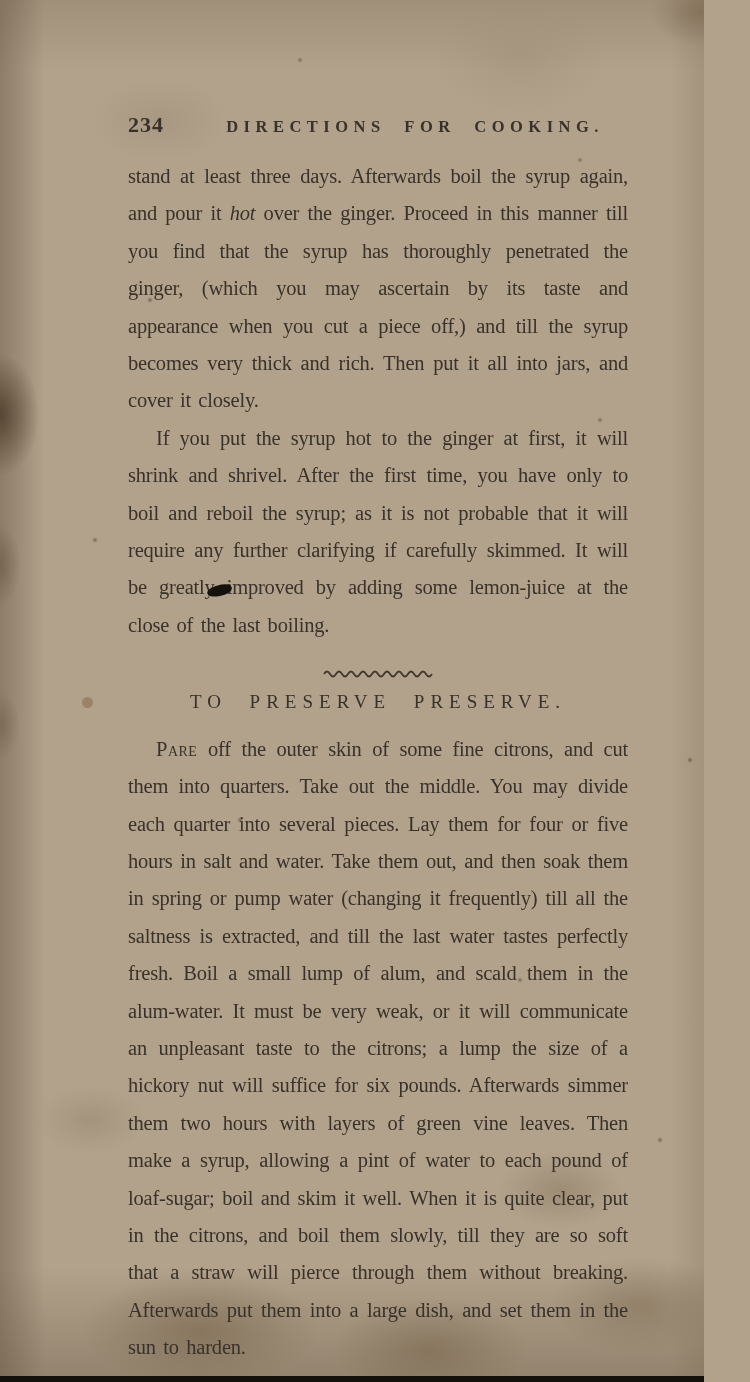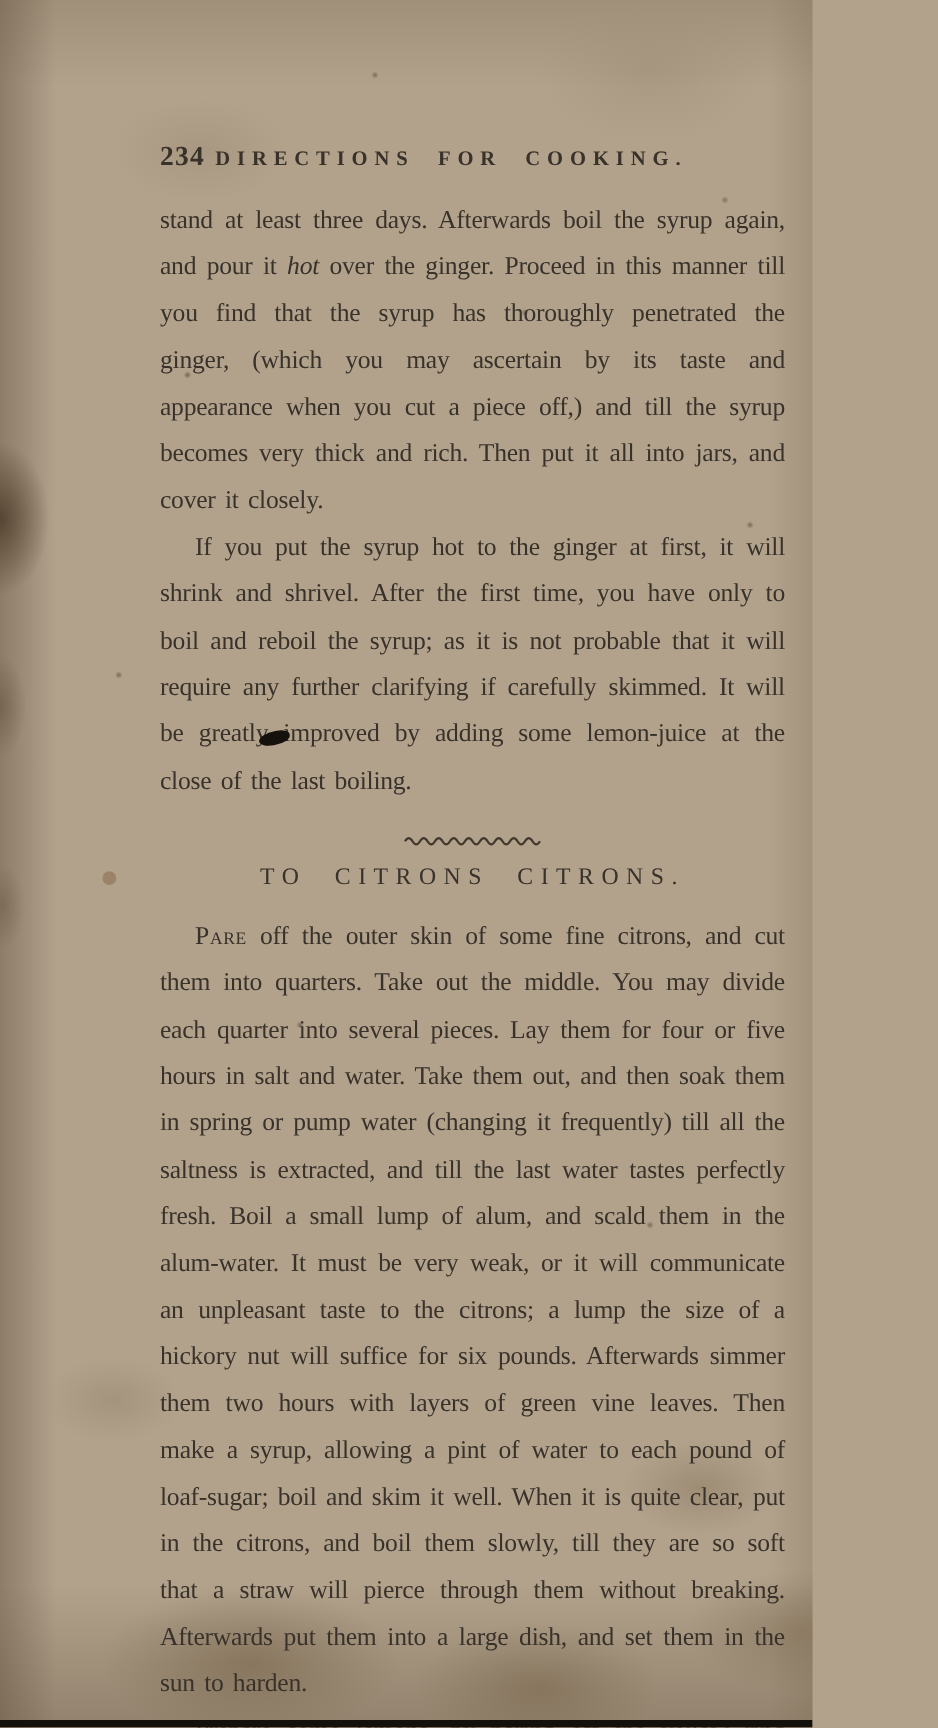--- a/index.html
+++ b/index.html
@@ -3,21 +3,21 @@
 <meta charset="utf-8">
 <style>
   html, body { margin: 0; padding: 0; }
   body {
     width: 750px; height: 1382px;
     font-family: "Liberation Serif", "DejaVu Serif", serif;
     background: #b2a28c;
   }
   .page {
     position: relative;
-    width: 650px; height: 1382px;
+    width: 704px; height: 1382px;
     overflow: hidden;
     color: #39322a;
     background-color: #b2a28c;
     background-image:
       
       radial-gradient(circle 2px at 150px 300px, rgba(60,50,38,.55), transparent 3px),
       radial-gradient(circle 2px at 420px 250px, rgba(60,50,38,.5), transparent 3px),
       radial-gradient(circle 2px at 600px 420px, rgba(60,50,38,.5), transparent 3px),
       radial-gradient(circle 2px at 240px 820px, rgba(60,50,38,.5), transparent 3px),
       radial-gradient(circle 2px at 690px 760px, rgba(60,50,38,.55), transparent 3px),
@@ -105,21 +105,21 @@
     <p class="para"><span>stand at least three days. Afterwards boil the syrup again, and pour it </span><i>hot</i><span> over the ginger. Proceed in this manner till you find that the syrup has thoroughly penetrated the ginger, (which you may ascertain by its taste and appearance when you cut a piece off,) and till the syrup becomes very thick and rich. Then put it all into jars, and cover it closely.</span></p>
 
     <p class="para indent">If you put the syrup hot to the ginger at first, it will shrink and shrivel. After the first time, you have only to boil and reboil the syrup; as it is not probable that it will require any further clarifying if carefully skimmed. It will be greatly improved by adding some lemon-juice at the close of the last boiling.</p>
 
     <div class="divider-wrap">
       <svg width="112" height="10" viewBox="0 0 112 10">
         <path d="M2 6 q3 -5 6 0 t6 0 t6 0 t6 0 t6 0 t6 0 t6 0 t6 0 t6 0 t6 0 t6 0 t6 0 t6 0 t6 0 t6 0 t6 0 t6 0 t6 0" fill="none" stroke="#42382c" stroke-width="1.8"></path>
       </svg>
     </div>
 
-    <h2 class="recipe-heading">TO CITRONS CITRONS.</h2>
+    <h2 class="recipe-heading">TO PRESERVE PRESERVE.</h2>
 
     <p class="para indent"><span class="lead-caps">Pare</span><span> off the outer skin of some fine citrons, and cut them into quarters. Take out the middle. You may divide each quarter into several pieces. Lay them for four or five hours in salt and water. Take them out, and then soak them in spring or pump water (changing it frequently) till all the saltness is extracted, and till the last water tastes perfectly fresh. Boil a small lump of alum, and scald them in the alum-water. It must be very weak, or it will communicate an unpleasant taste to the citrons; a lump the size of a hickory nut will suffice for six pounds. Afterwards simmer them two hours with layers of green vine leaves. Then make a syrup, allowing a pint of water to each pound of loaf-sugar; boil and skim it well. When it is quite clear, put in the citrons, and boil them slowly, till they are so soft that a straw will pierce through them without breaking. Afterwards put them into a large dish, and set them in the sun to harden.</span></p>
 
     <p class="para indent">Prepare some lemons, by paring off the yellow rind very</p>
 
   </div>
 
   <div class="ink-blot"></div>
   <div class="margin-dot"></div>
   <div class="bottom-bar"></div>

